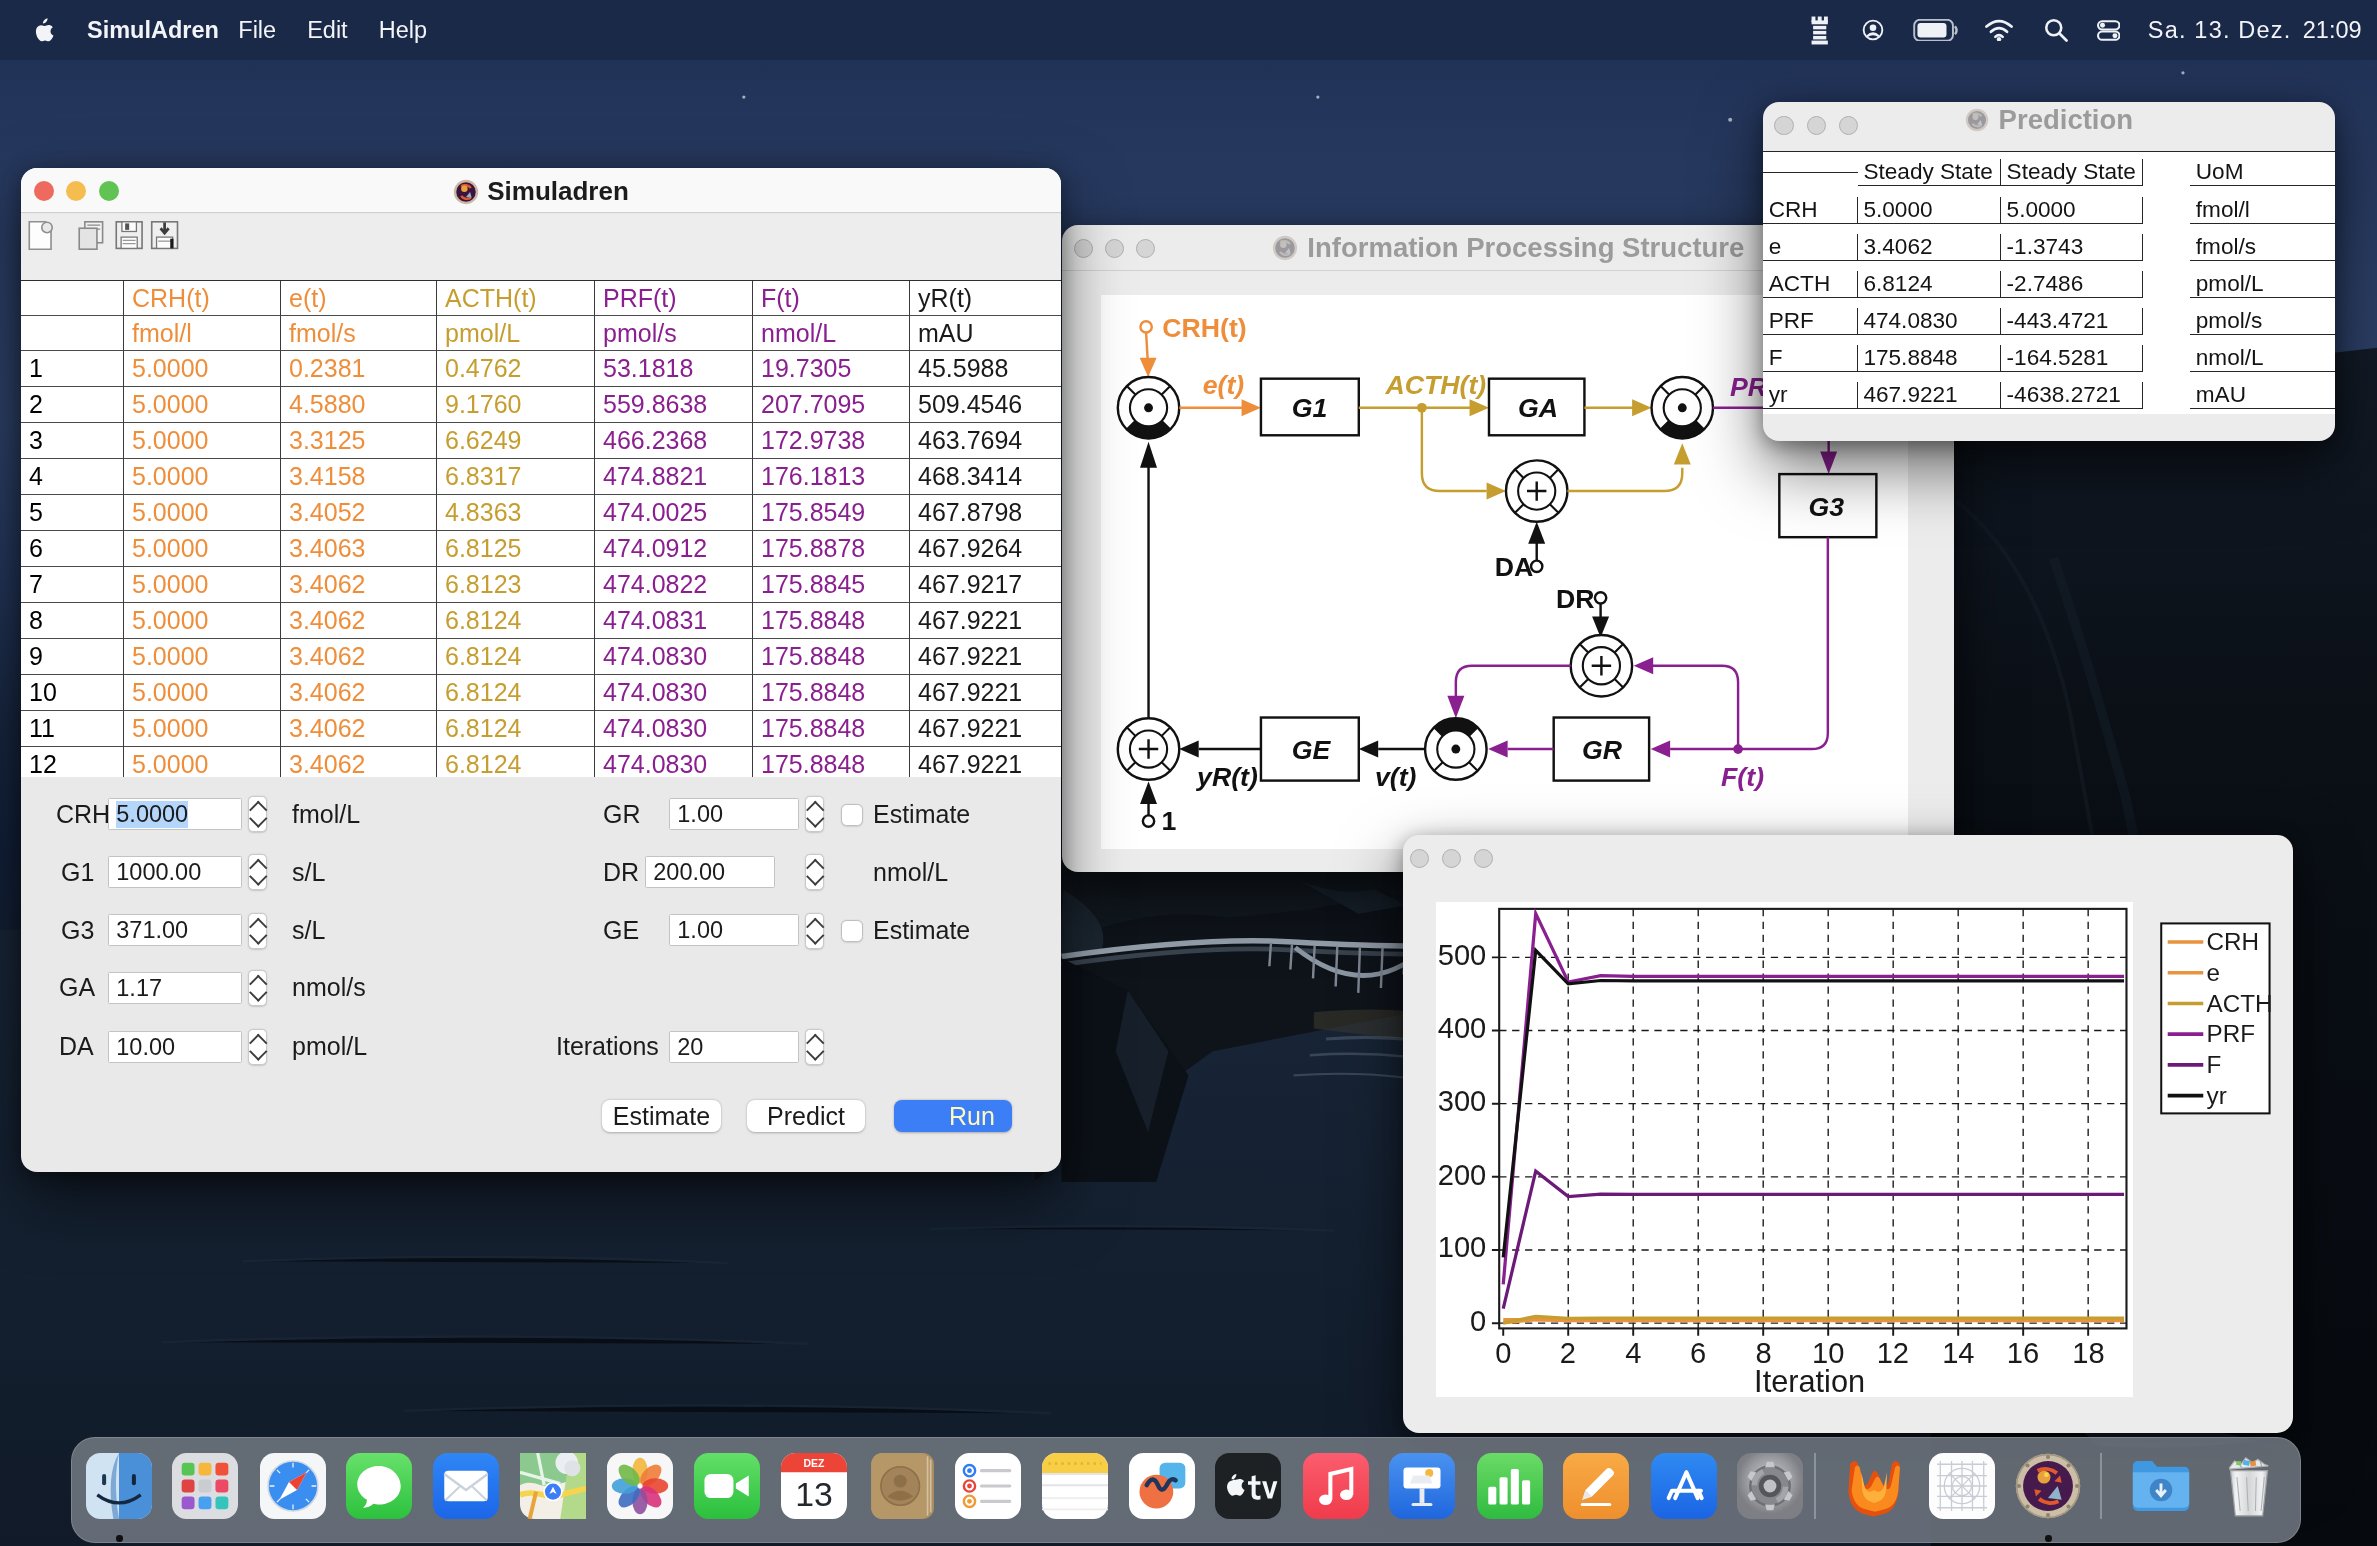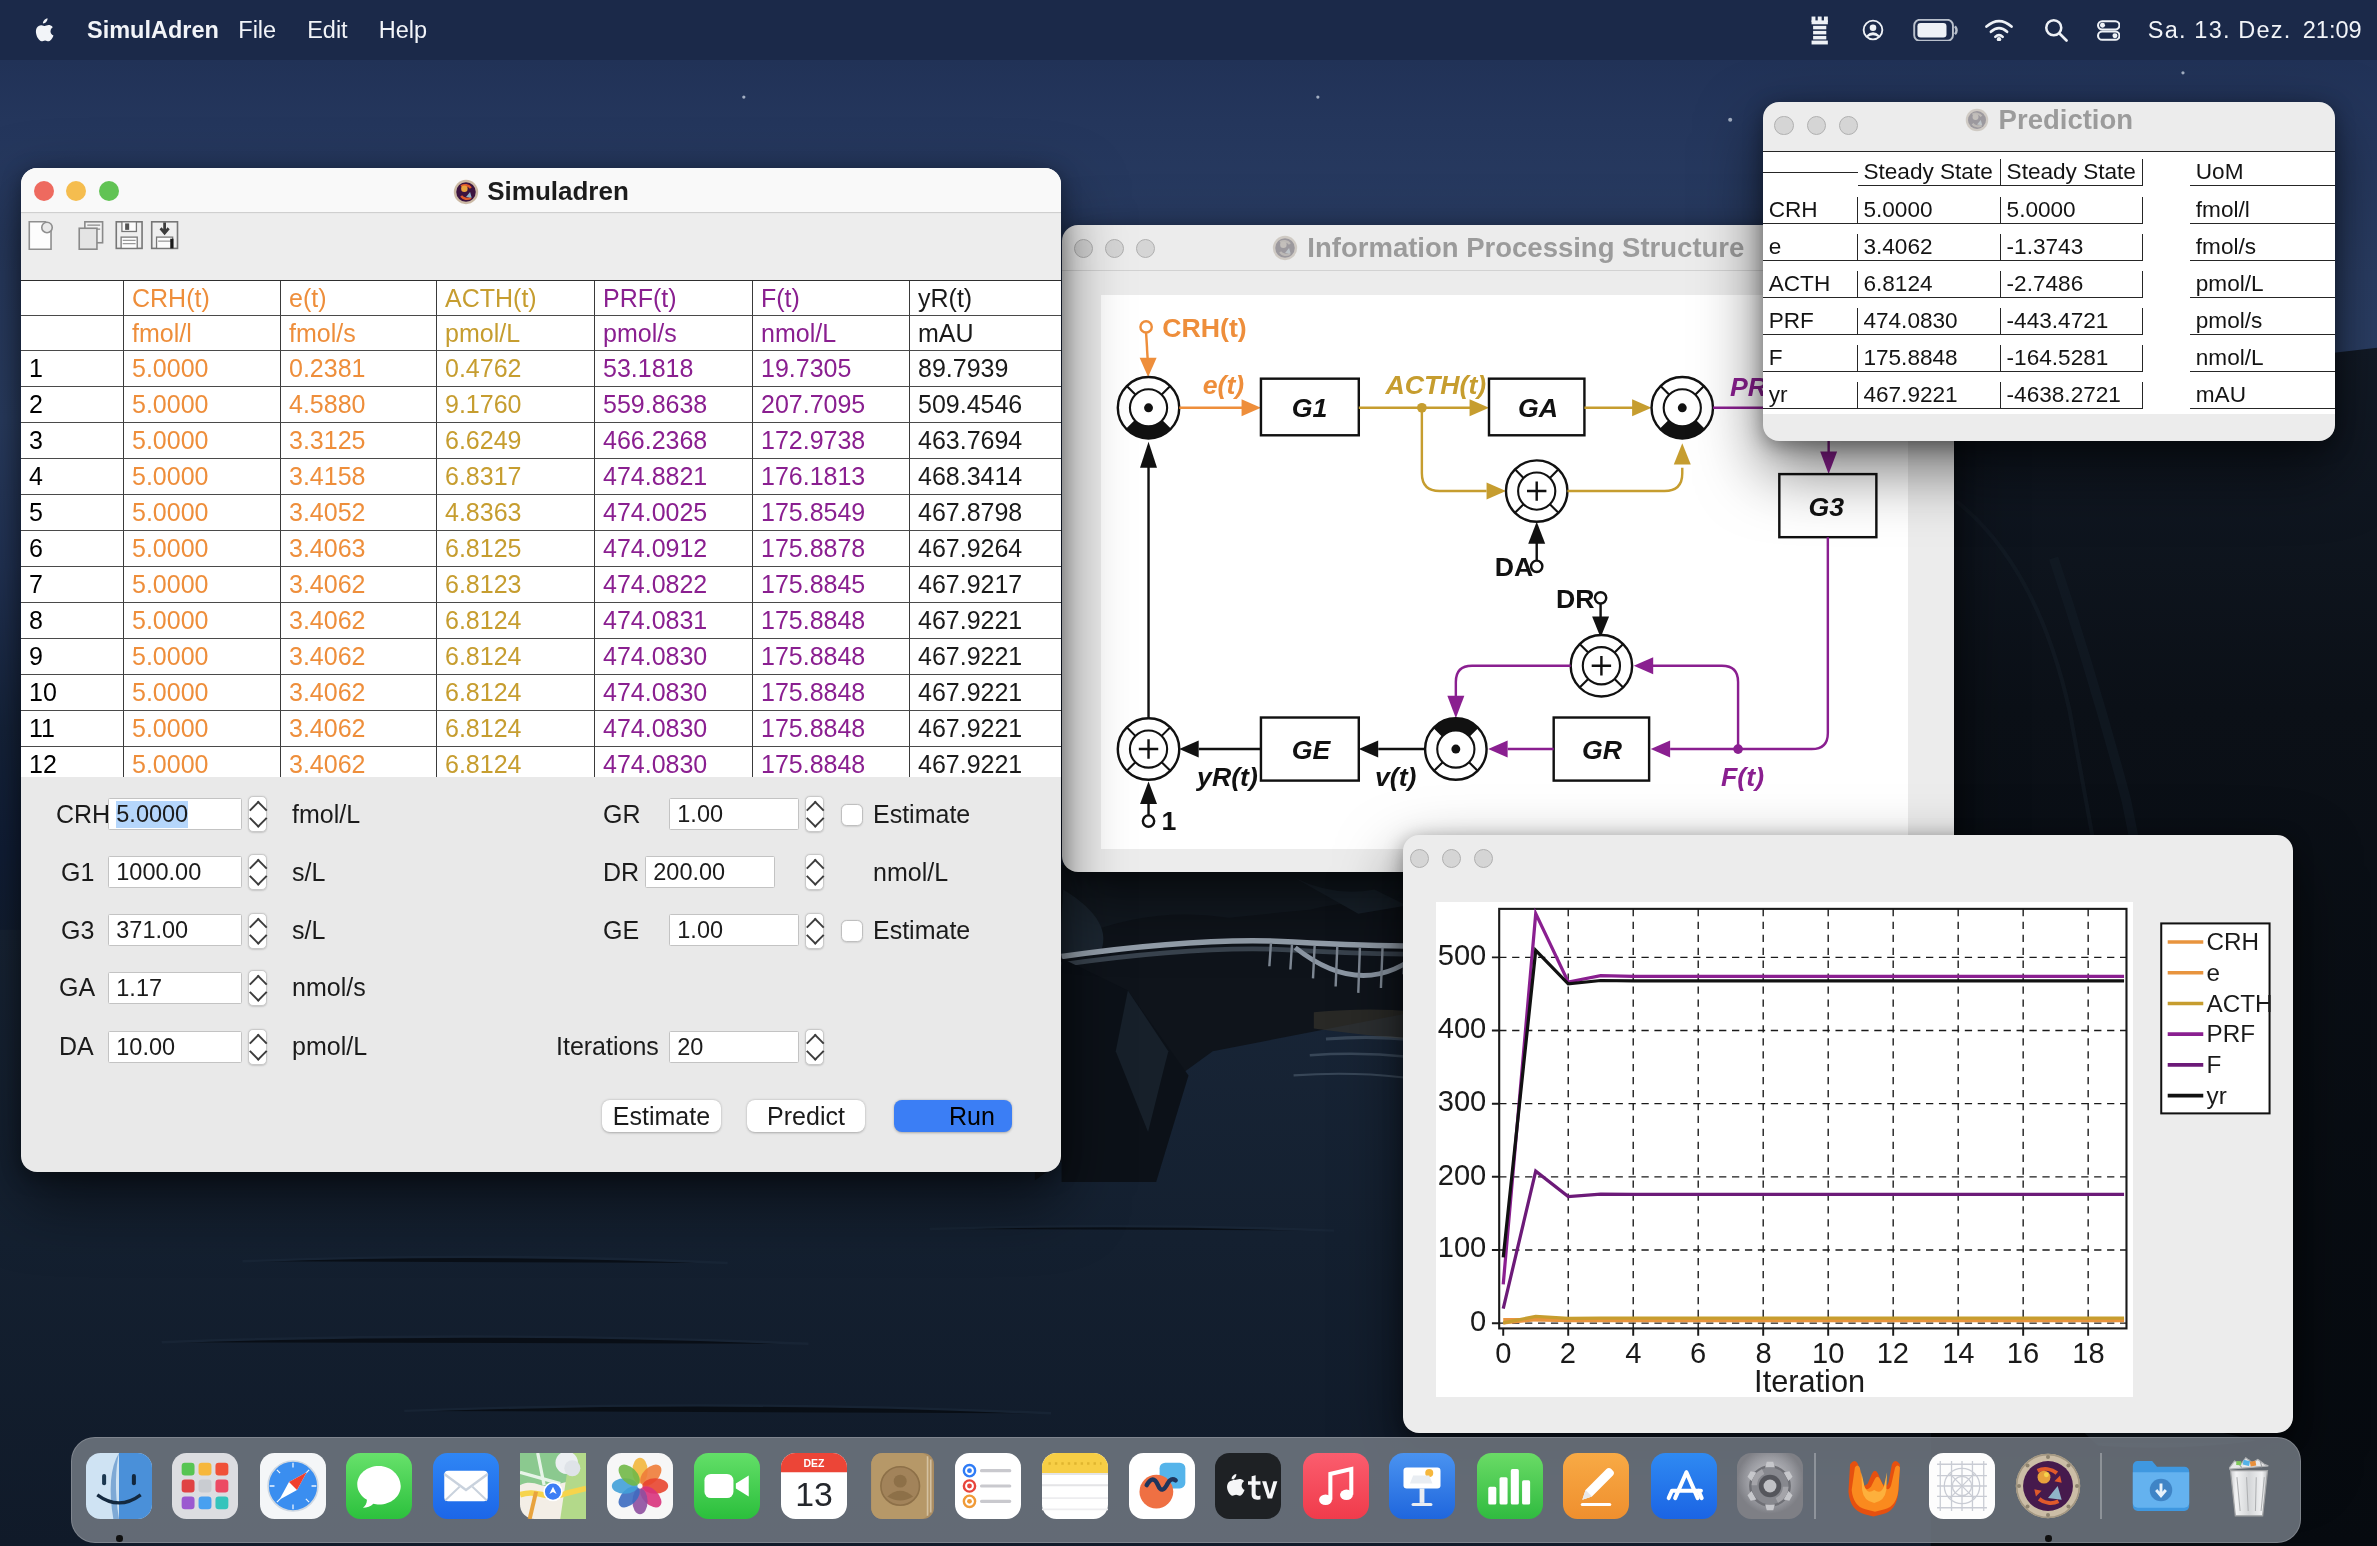--- a/index.html
+++ b/index.html
@@ -268,21 +268,21 @@
         <div class="cp">nmol/L</div>
         <div class="ck">mAU</div>
     </div>
     <div class="trow" style="height:36px;">
         <div>1</div>
         <div class="co">5.0000</div>
         <div class="co">0.2381</div>
         <div class="cg">0.4762</div>
         <div class="cp">53.1818</div>
         <div class="cp">19.7305</div>
-        <div class="ck">89.7939</div>
+        <div class="ck">45.5988</div>
       </div>
     <div class="trow" style="height:36px;">
         <div>2</div>
         <div class="co">5.0000</div>
         <div class="co">4.5880</div>
         <div class="cg">9.1760</div>
         <div class="cp">559.8638</div>
         <div class="cp">207.7095</div>
         <div class="ck">509.4546</div>
       </div>
@@ -416,21 +416,21 @@
     <div class="stepper" style="left:784px; top:137px;"></div>
     <div class="stepper" style="left:784px; top:253px;"></div>
     <div class="cbox" style="left:820px; top:27.5px;"></div>
     <div class="cbox" style="left:820px; top:144px;"></div>
     <div class="lbl" style="left:852px; top:23.5px;">Estimate</div>
     <div class="lbl" style="left:852px; top:82px;">nmol/L</div>
     <div class="lbl" style="left:852px; top:140px;">Estimate</div>
 
     <div class="btn" style="left:581px; top:324px; width:119px;">Estimate</div>
     <div class="btn" style="left:726px; top:324px; width:118px;">Predict</div>
-    <div class="btn" style="left:873px; top:324px; width:118px; background:#3b7ef5; color:#000000;padding-left:38px;">Run</div>
+    <div class="btn" style="left:873px; top:324px; width:118px; background:#3b7ef5; color:#fef9c3;padding-left:38px;">Run</div>
   </div>
 </div>
 
 <div id="ipswin" class="win">
   <div class="gtl" style="left:12px; top:13.7px;"></div>
   <div class="gtl" style="left:43px; top:13.7px;"></div>
   <div class="gtl" style="left:74px; top:13.7px;"></div>
   <div class="titlebar gtitle" style="height:46px; border-bottom:0.8px solid #d2d2d2;">
     <svg width="26" height="26" viewBox="0 0 32 32" opacity="0.55">
       <circle cx="16" cy="16" r="15" fill="#b9b0a4"></circle>

